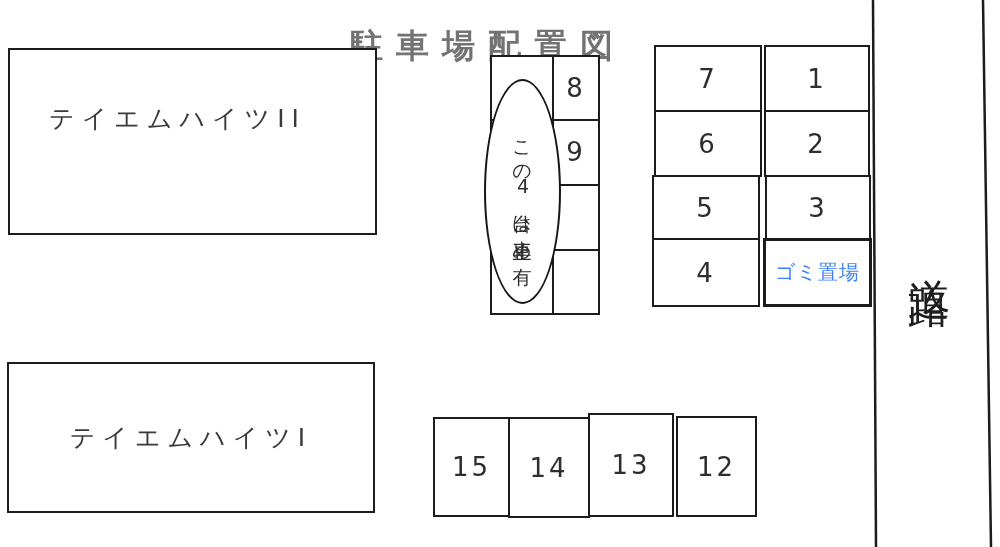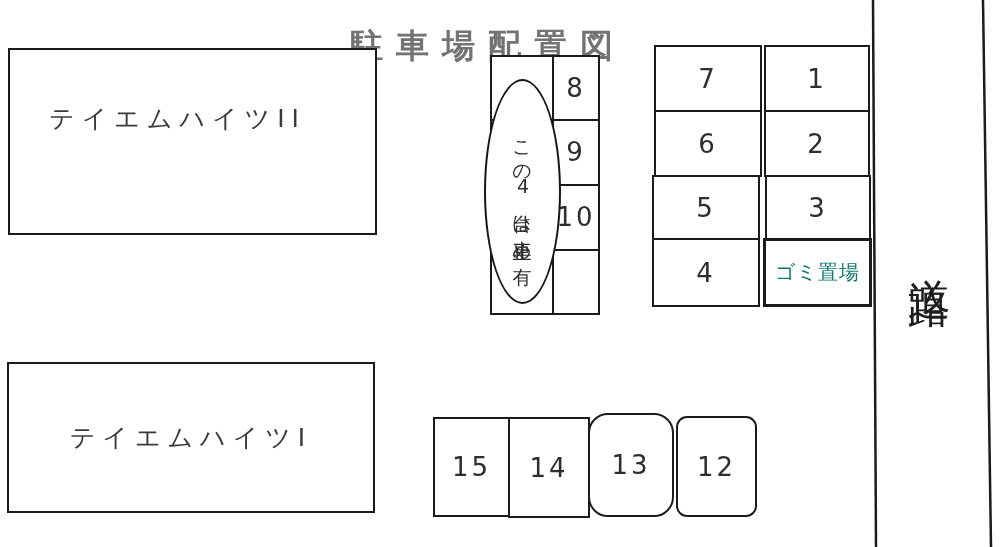--- a/index.html
+++ b/index.html
@@ -65,21 +65,21 @@
   }
   .note-text{
     font-size:19px;
     letter-spacing:2px;
     color:#2e2e2e;
     line-height:1;
   }
   .garbage{
     font-size:20px;
     letter-spacing:1px;
-    color:#0f766e;
+    color:#3b82f6;
     white-space:nowrap;
   }
   .road-label{
     position:absolute;
     left:900px;top:245px;width:54px;
     font-family:"DejaVu Serif","Liberation Serif",serif;
     font-size:43px;
     letter-spacing:7px;
     color:#1e1e1e;
     line-height:1.15;
@@ -107,23 +107,20 @@
   <div class="hline" style="left:490px;top:119px;width:110px;"></div>
   <div class="hline" style="left:490px;top:184px;width:110px;"></div>
   <div class="hline" style="left:490px;top:249px;width:110px;"></div>
 
   <div class="abs cell" style="left:554px;top:57px;width:44px;height:62px;">
     <span class="num">8</span>
   </div>
   <div class="abs cell" style="left:554px;top:121px;width:44px;height:62px;">
     <span class="num">9</span>
   </div>
-  <div class="abs cell" style="left:554px;top:186px;width:44px;height:62px;">
-    <span class="num">10</span>
-  </div>
 
   <div class="ellipse">
     <span class="vtext note-text">この4台は車止め有</span>
   </div>
 
   <div class="box cell" style="left:654px;top:45px;width:108px;height:67px;">
     <span class="num">7</span>
   </div>
   <div class="box cell" style="left:654px;top:110px;width:108px;height:67px;">
     <span class="num">6</span>
@@ -147,24 +144,24 @@
   <div class="box cell" style="left:763px;top:238px;width:109px;height:69px;border-width:3px;">
     <span class="garbage">ゴミ置場</span>
   </div>
 
   <div class="box cell" style="left:433px;top:417px;width:77px;height:100px;">
     <span class="num">15</span>
   </div>
   <div class="box cell" style="left:508px;top:417px;width:82px;height:101px;text-align:center;">
     <span class="num">14</span>
   </div>
-  <div class="box cell" style="left:588px;top:413px;width:86px;height:104px;border-radius:20px;">
+  <div class="box cell" style="left:588px;top:413px;width:86px;height:104px;">
     <span class="num">13</span>
   </div>
-  <div class="box cell" style="left:676px;top:416px;width:81px;height:101px;border-radius:11px;">
+  <div class="box cell" style="left:676px;top:416px;width:81px;height:101px;">
     <span class="num">12</span>
   </div>
 
   <svg class="lines" width="1000" height="547" viewBox="0 0 1000 547">
     <line x1="873" y1="0" x2="876" y2="547" stroke="#1c1c1c" stroke-width="2.5"></line>
     <line x1="983" y1="0" x2="991" y2="547" stroke="#1c1c1c" stroke-width="2.5"></line>
   </svg>
 
   <div class="road-label vtext">道路</div>
 

